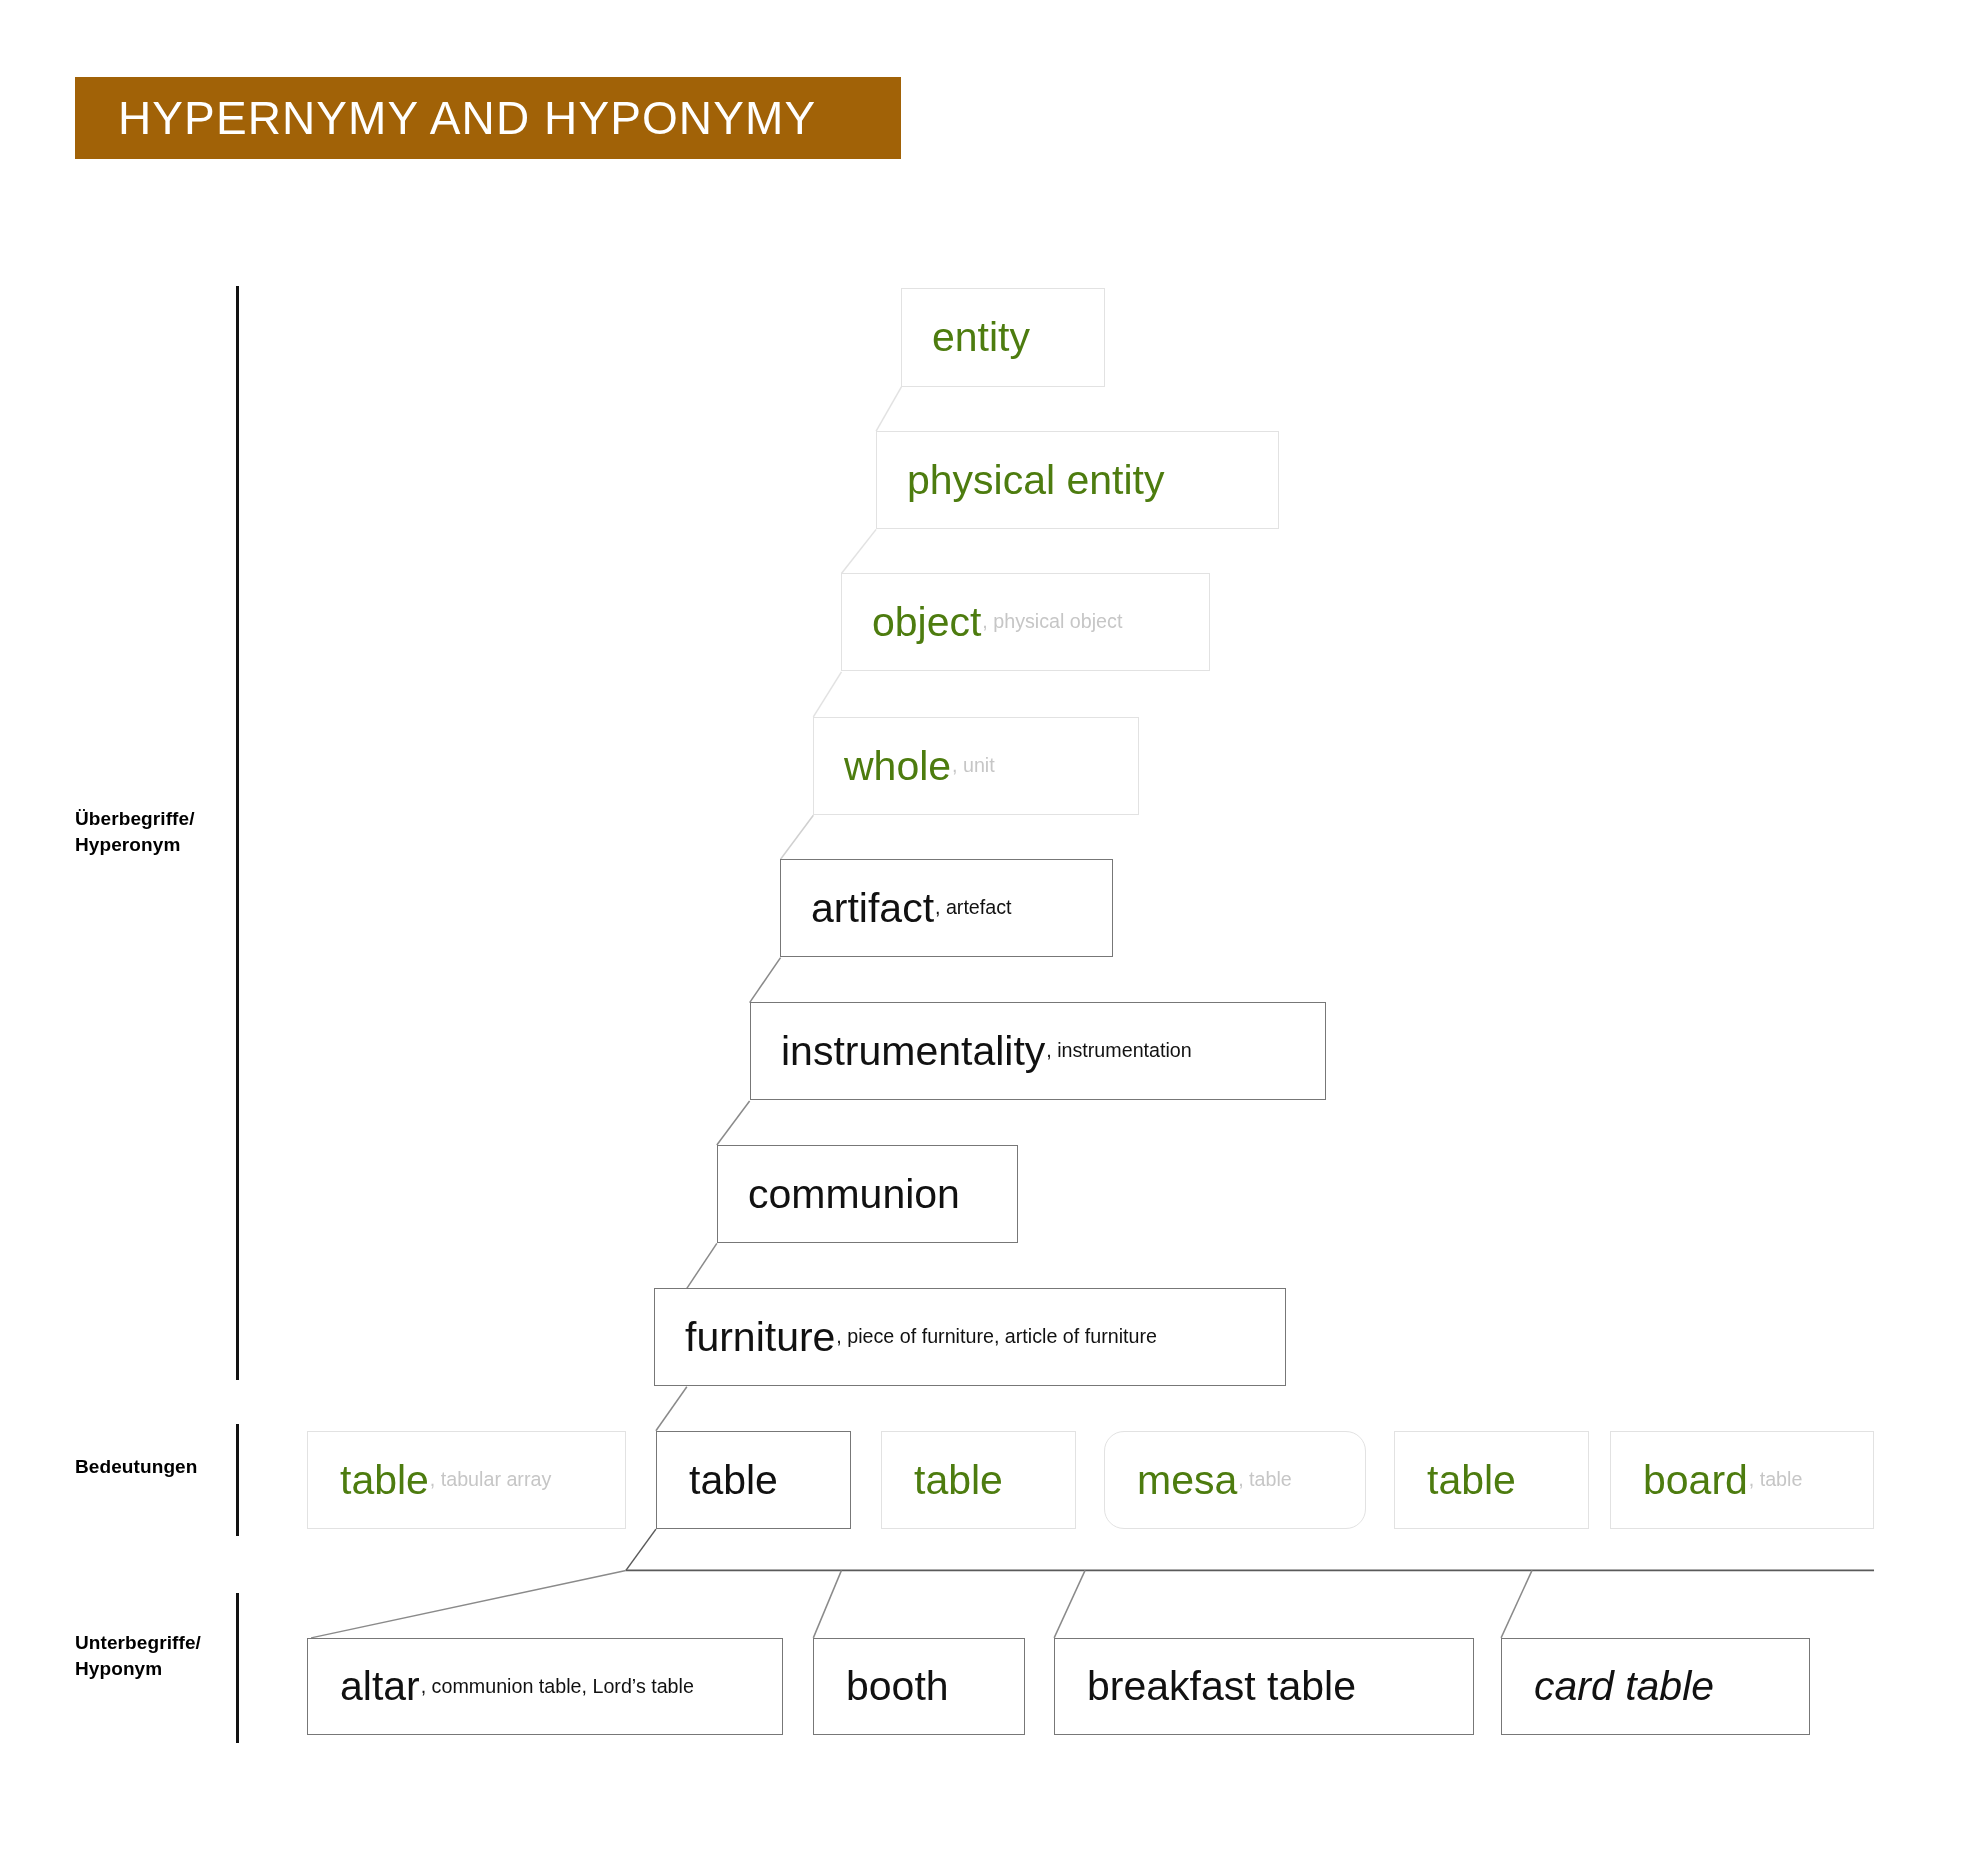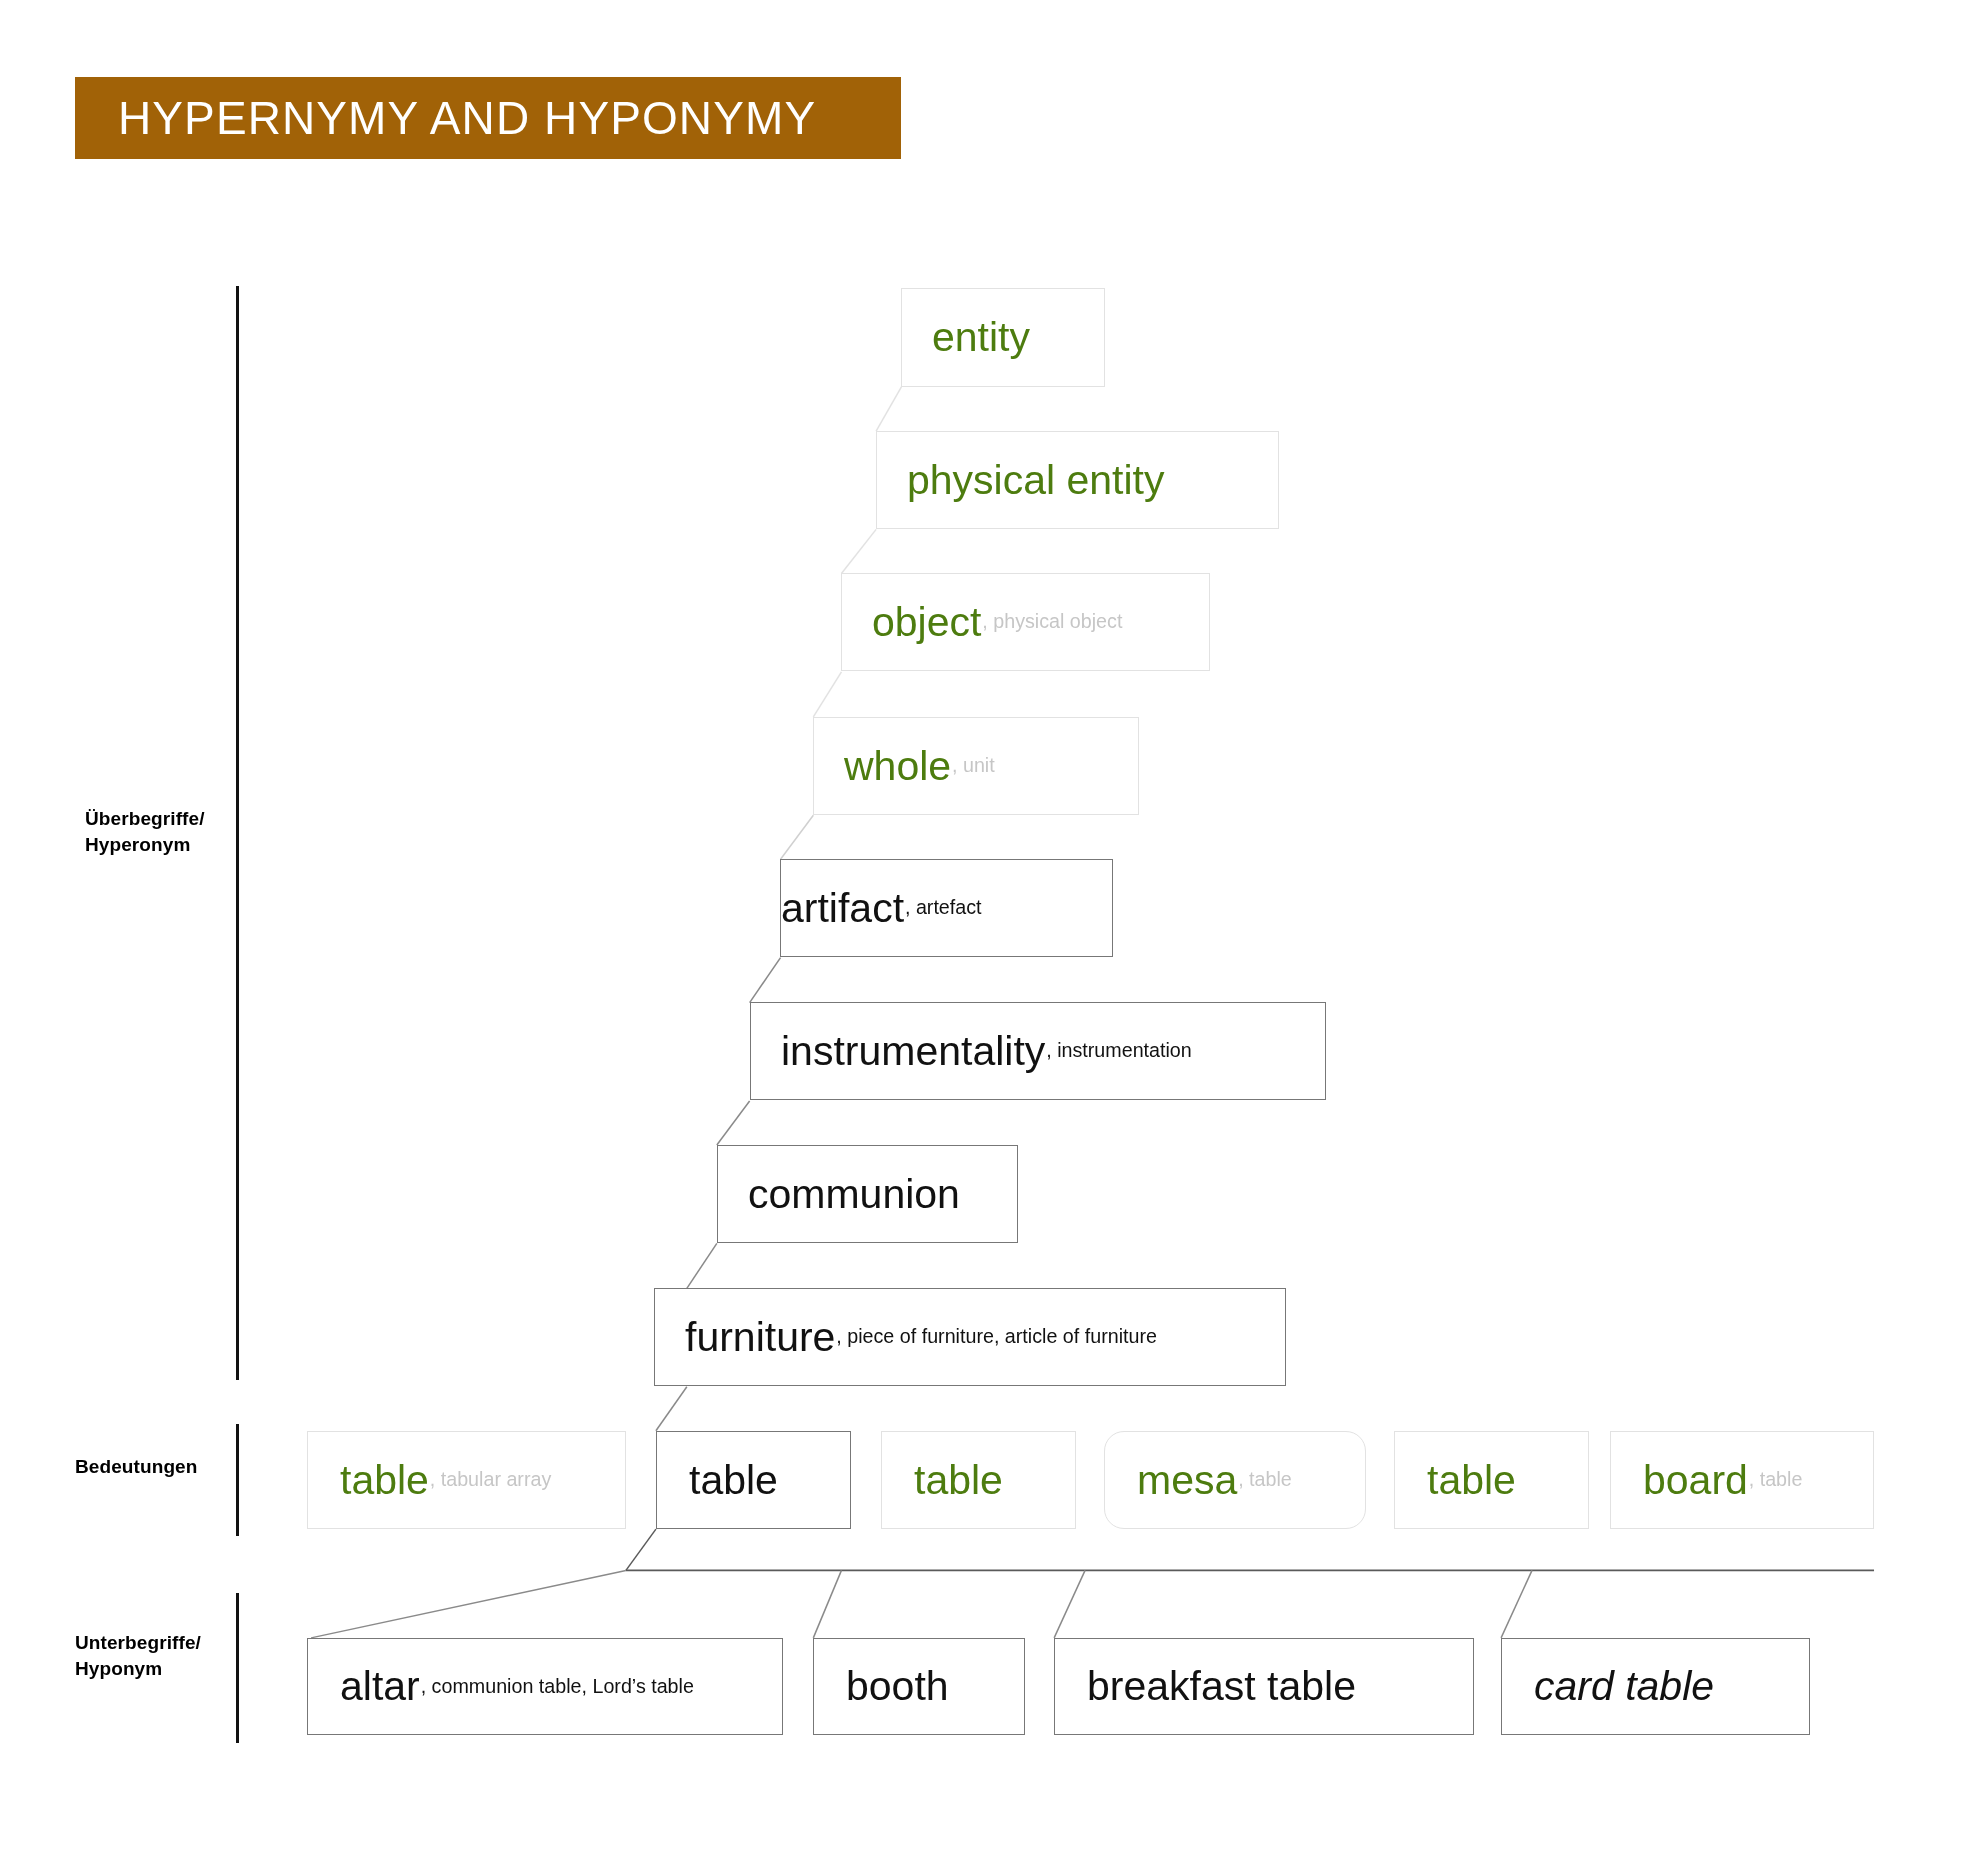--- a/index.html
+++ b/index.html
@@ -130,21 +130,21 @@
 
     <line x1="668" y1="1676" x2="2000" y2="1676" stroke="#5a5a5a" stroke-width="1.8"></line>
 
     <line x1="668" y1="1676" x2="332" y2="1748" stroke="#8a8a8a" stroke-width="1.6"></line>
     <line x1="898" y1="1676" x2="868" y2="1748" stroke="#8a8a8a" stroke-width="1.6"></line>
     <line x1="1158" y1="1676" x2="1125" y2="1748" stroke="#8a8a8a" stroke-width="1.6"></line>
     <line x1="1635" y1="1676" x2="1602" y2="1748" stroke="#8a8a8a" stroke-width="1.6"></line>
   </svg>
 
   <div class="rail-bar" style="left:236px; top:286px; height:1094px;"></div>
-  <div class="rail-label" style="left:75px; top:806px; width:159px;margin-left:10px;">Überbegriffe/
+  <div class="rail-label" style="left:75px; top:806px; width:159px;">Überbegriffe/
 Hyperonym</div>
 
   <div class="rail-bar" style="left:236px; top:1424px; height:112px;"></div>
   <div class="rail-label" style="left:75px; top:1454px; width:159px;">Bedeutungen</div>
 
   <div class="rail-bar" style="left:236px; top:1593px; height:150px;"></div>
   <div class="rail-label" style="left:75px; top:1630px; width:169px;">Unterbegriffe/
 Hyponym</div>
 
   <div class="node faded" style="left:901px; top:288px; width:204px; height:99px; padding-left:30px;">
@@ -160,21 +160,21 @@
   <div class="node faded" style="left:841px; top:573px; width:369px; height:98px; padding-left:30px;">
     <span class="term">object</span>
     <span class="syn">, physical object</span>
   </div>
 
   <div class="node faded" style="left:813px; top:717px; width:326px; height:98px; padding-left:30px;">
     <span class="term">whole</span>
     <span class="syn">, unit</span>
   </div>
 
-  <div class="node strong" style="left:780px; top:859px; width:333px; height:98px; ">
+  <div class="node strong" style="left:780px; top:859px; width:333px; height:98px; padding-left:30px;">
     <span class="term">artifact</span>
     <span class="syn">, artefact</span>
   </div>
 
   <div class="node strong" style="left:750px; top:1002px; width:576px; height:98px; padding-left:30px;">
     <span class="term">instrumentality</span>
     <span class="syn">, instrumentation</span>
   </div>
 
   <div class="node strong" style="left:717px; top:1145px; width:301px; height:98px; padding-left:30px;">

